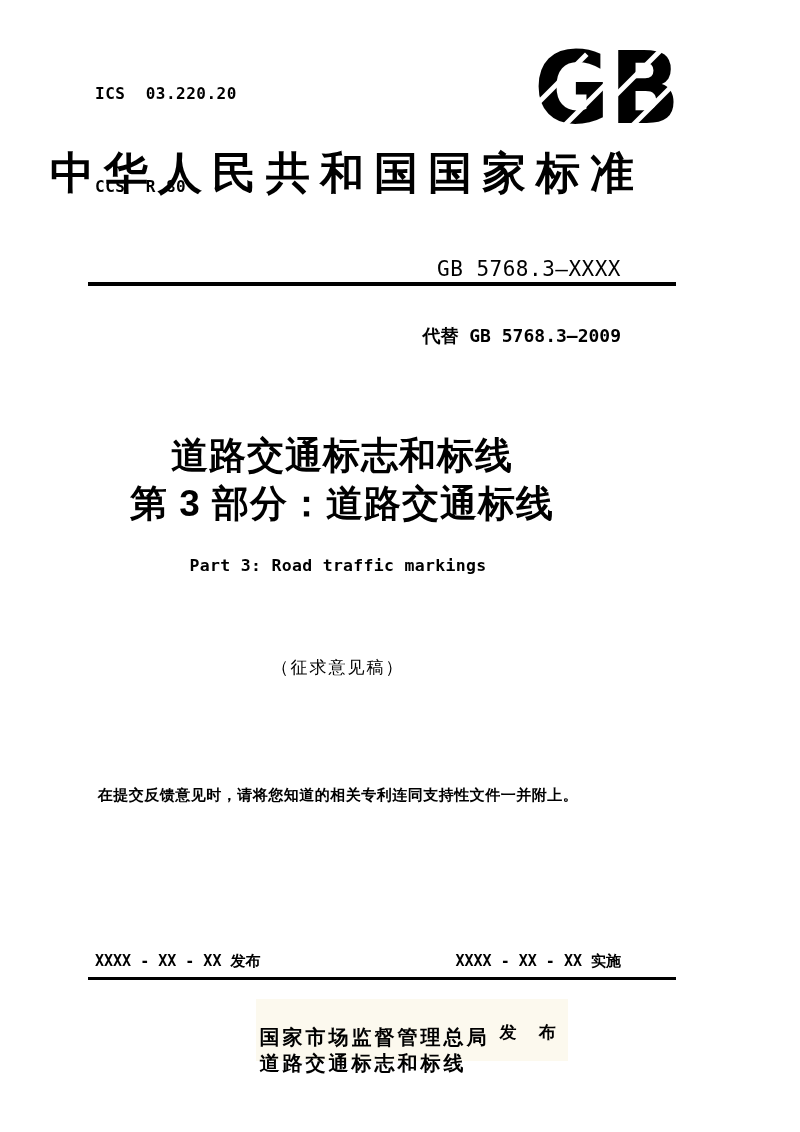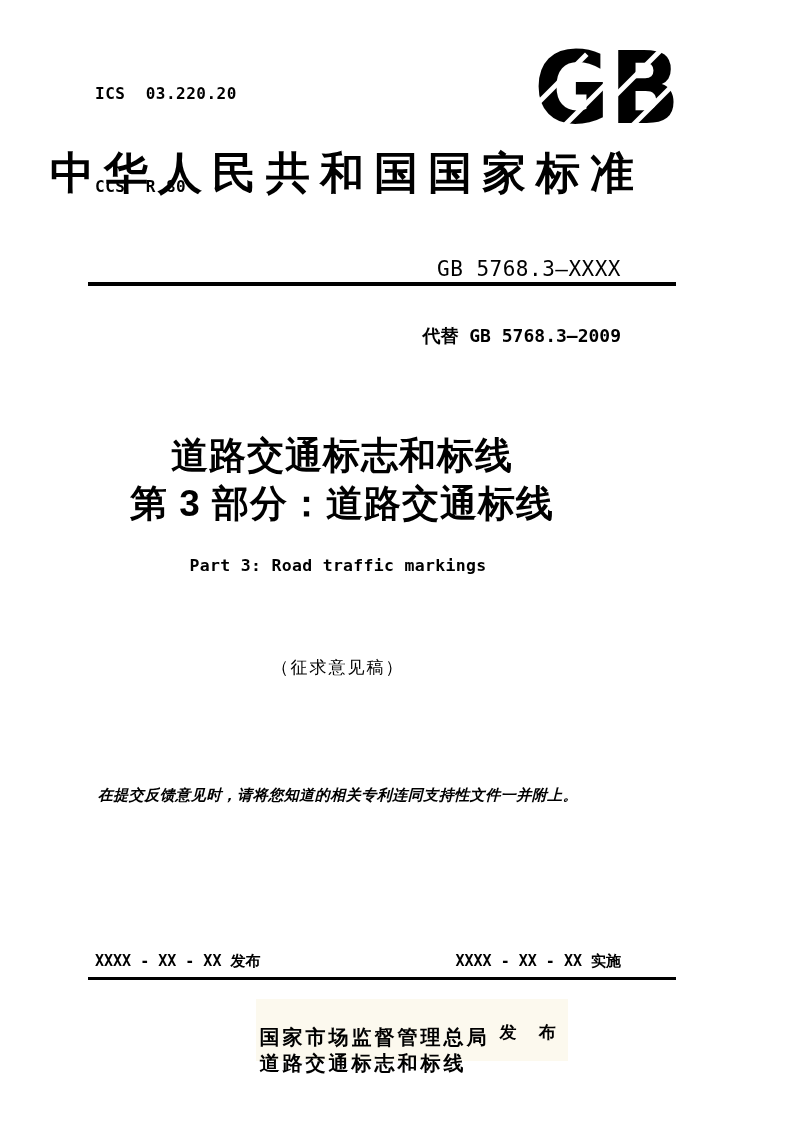--- a/index.html
+++ b/index.html
@@ -125,21 +125,20 @@
   .patent-notice {
     position: absolute;
     left: 0;
     right: 0;
     top: 786px;
     text-align: center;
     font-family: "Liberation Sans", "DejaVu Sans", sans-serif;
     font-size: 15px;
     font-weight: 600;
     letter-spacing: 0.5px;
-    font-style: italic;
   }
 
   
   .dates {
     position: absolute;
     left: 95px;
     right: 55px;
     top: 952px;
     display: flex;
     justify-content: space-between;

